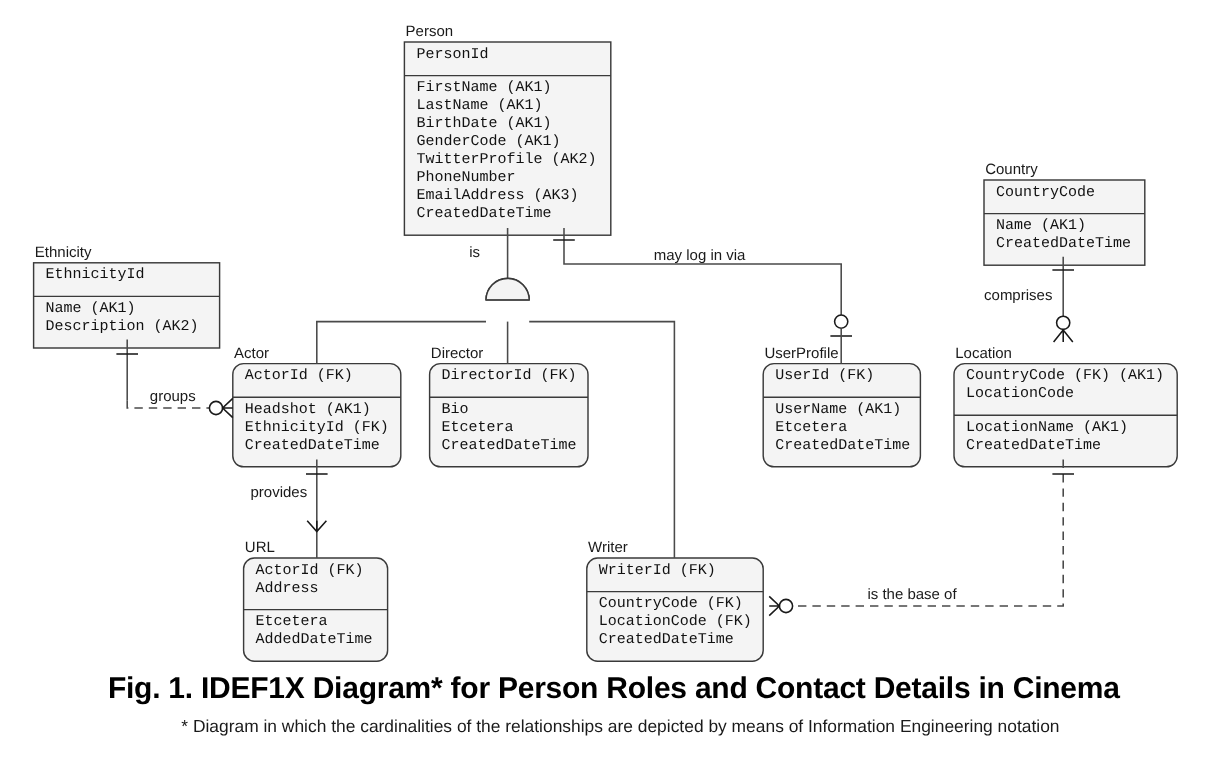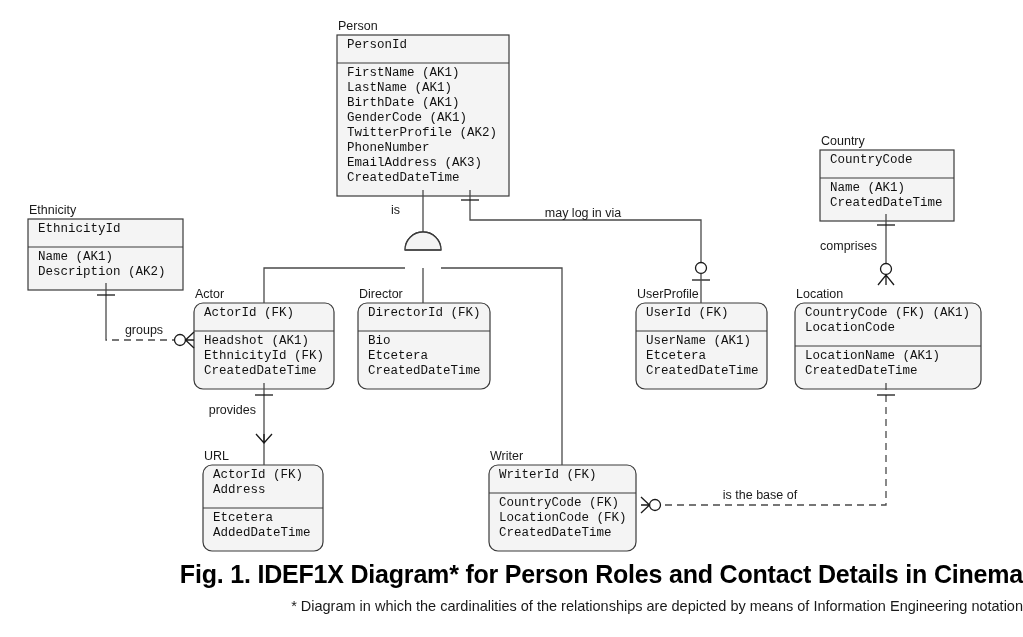--- a/index.html
+++ b/index.html
@@ -9,21 +9,21 @@
   .ent-title{font-family:"Liberation Sans",sans-serif;font-size:12.5px;fill:#1a1a1a;}
   .attr{font-family:"Liberation Mono",monospace;font-size:12.5px;fill:#111;}
   .rel-label{font-family:"Liberation Sans",sans-serif;font-size:12.5px;fill:#1a1a1a;}
   .box{fill:#f4f4f4;stroke:#3a3a3a;stroke-width:1.2;}
   .divider{stroke:#3a3a3a;stroke-width:1.2;}
   .ln{stroke:#4a4a4a;stroke-width:1.3;fill:none;}
   .ln-dash{stroke:#4a4a4a;stroke-width:1.3;fill:none;stroke-dasharray:7 5;}
   .cardmark{stroke:#1a1a1a;stroke-width:1.3;fill:none;}
   .cardcirc{stroke:#1a1a1a;stroke-width:1.3;fill:#ffffff;}
   .catsym{fill:#f4f4f4;stroke:#3a3a3a;stroke-width:1.3;}
-  .caption-wrap{position:absolute;left:0;top:548px;width:1023px;text-align:right;}
+  .caption-wrap{position:absolute;left:0;top:548px;width:1023px;text-align:center;}
   .caption-main{font-family:"Liberation Sans",sans-serif;font-size:25px;font-weight:bold;
     color:#000;letter-spacing:-0.2px;white-space:nowrap;}
   .caption-note{font-family:"Liberation Sans",sans-serif;font-size:14.5px;color:#1a1a1a;
     margin-top:9px;white-space:nowrap;padding-left:11px;}
 </style>
 </head>
 <body>
 
 <div id="root">
 

